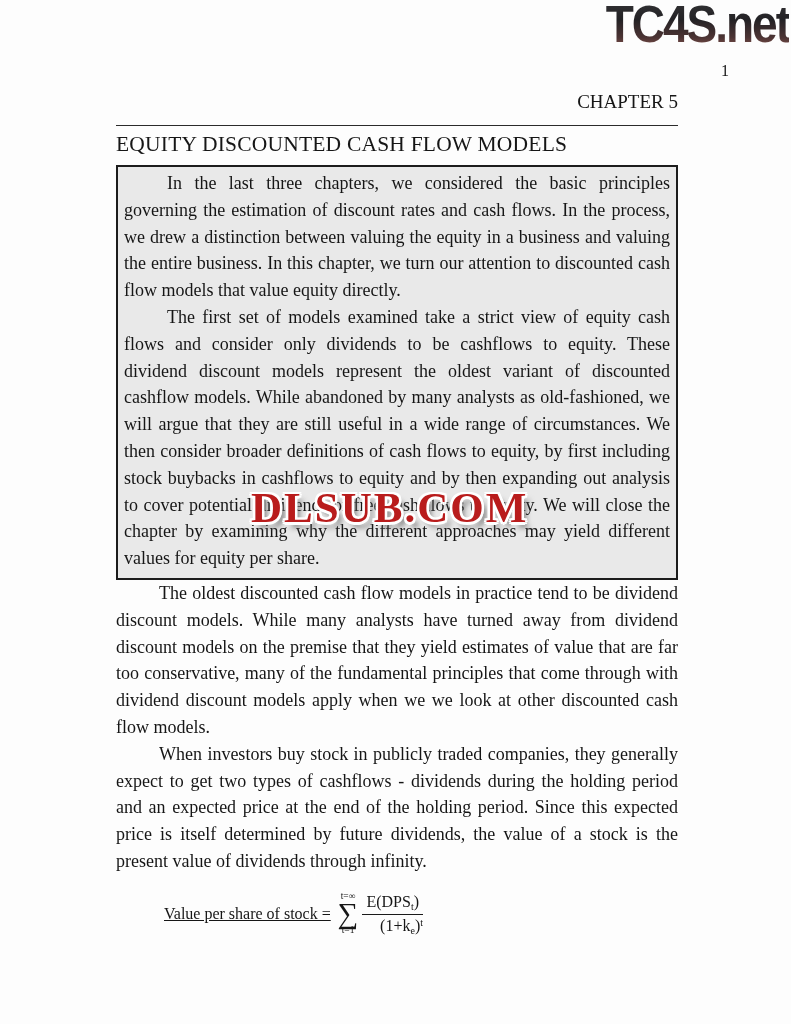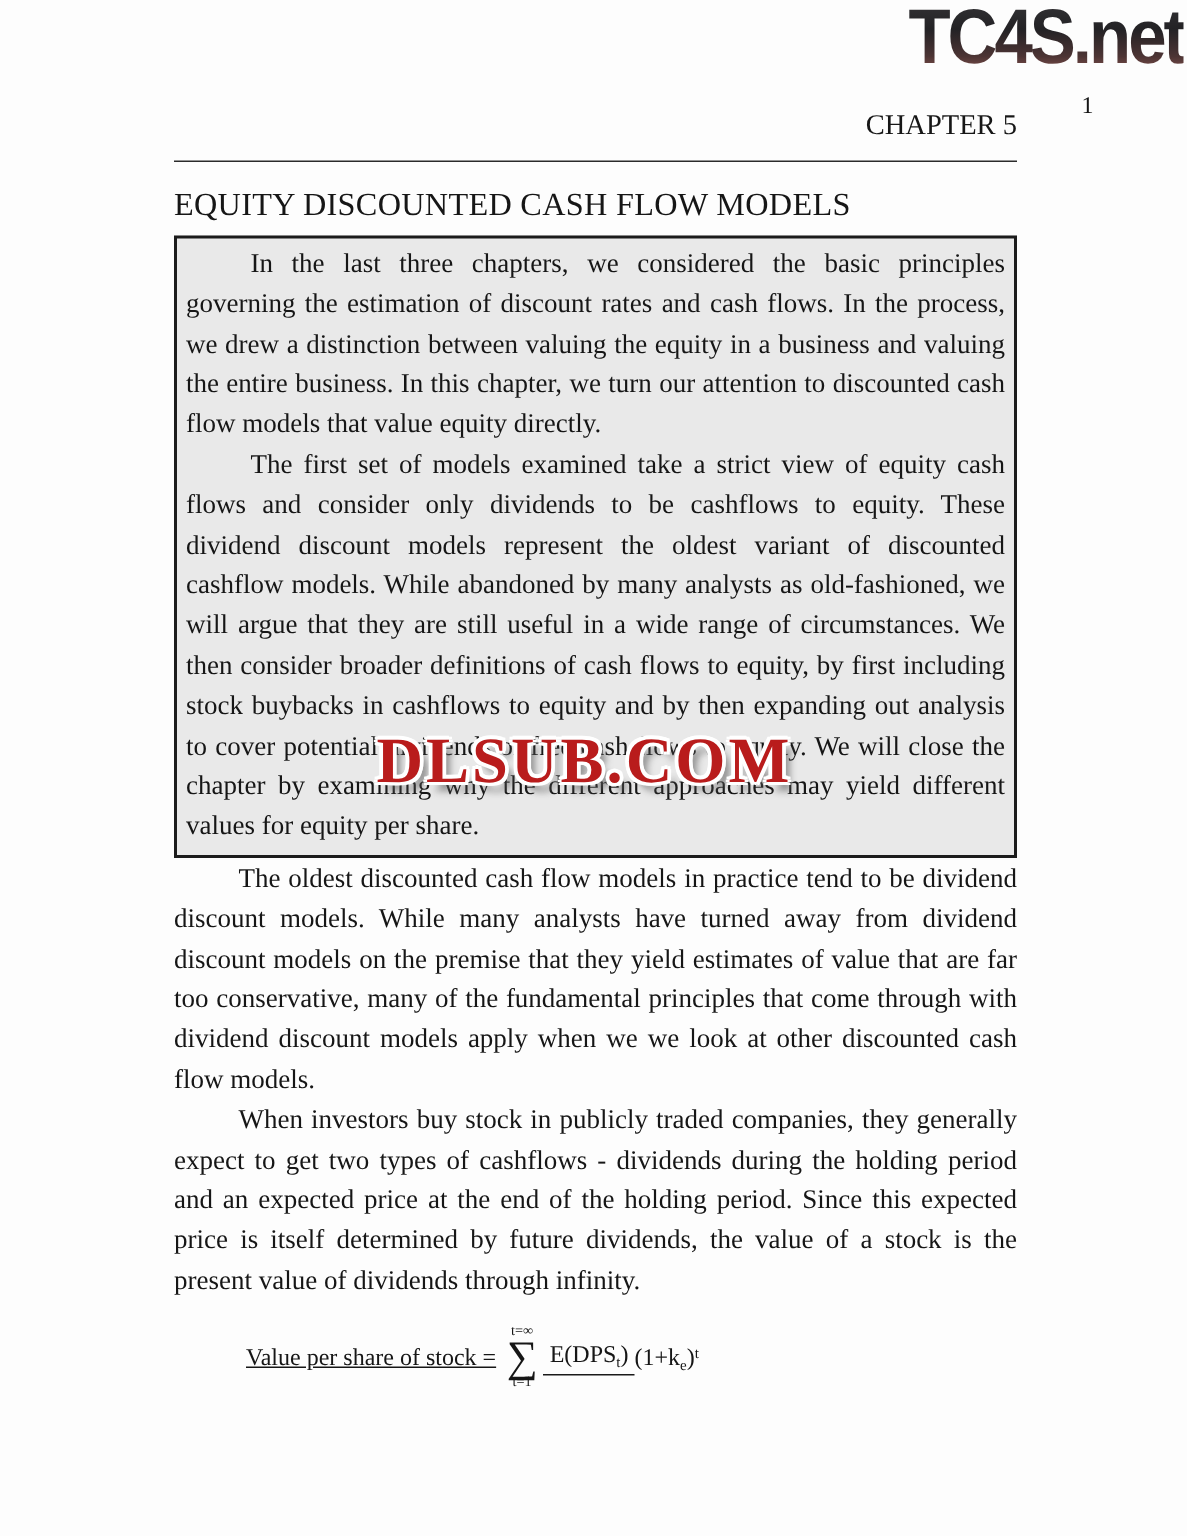--- a/index.html
+++ b/index.html
@@ -45,27 +45,27 @@
       4px 5px 4px rgba(120,120,120,.6);
   }
   .page-number{
     position:absolute;top:62px;right:62px;
     font-size:16px;
   }
 
   
   .doc{position:absolute;top:0;left:0;right:0;padding:0 113px 0 116px;}
   .chapter-label{
-    margin-top:72px;text-align:right;font-size:19px;line-height:24px;
+    margin-top:90px;text-align:right;font-size:19px;line-height:24px;
   }
   .title-rule{
     margin-top:11px;height:0;border-top:1.6px solid #2b2b2b;
   }
   .doc-title{
-    margin-top:13px;font-size:21.5px;font-weight:400;line-height:30px;
+    margin-top:3px;font-size:21.5px;font-weight:400;line-height:30px;
     letter-spacing:.2px;
   }
   .intro-box{
     margin-top:6px;
     border:2px solid #1c1c1c;background:#e9e9e9;
     padding:3px 6px 6px 6px;
   }
   p.body-par{
     margin:0;font-size:18px;line-height:26.8px;
     text-align:justify;text-indent:43px;
@@ -81,21 +81,21 @@
 
   
   .formula{
     margin:17px 0 0 48px;display:flex;align-items:center;
     font-size:16px;
   }
   .f-lhs{margin-right:7px;text-decoration:underline;}
   .f-sum{display:inline-flex;flex-direction:column;align-items:center;line-height:1;margin-right:4px;}
   .f-lim{font-size:9.5px;letter-spacing:0;}
   .f-sigma{font-size:29px;line-height:.85;}
-  .f-frac{display:inline-flex;flex-direction:row;align-items:center;line-height:1.25;}
+  .f-frac{display:inline-flex;flex-direction:column;align-items:flex-end;line-height:1.25;}
   .f-num{border-bottom:1.3px solid #1a1a1a;padding:0 4px 2px;}
   .f-den{padding-top:1px;}
   .f-frac sub{font-size:10px;vertical-align:-3px;line-height:0;}
   .f-frac sup{font-size:10px;vertical-align:5px;line-height:0;}
 </style>
 </head>
 <body>
 
 <div class="page">
 

